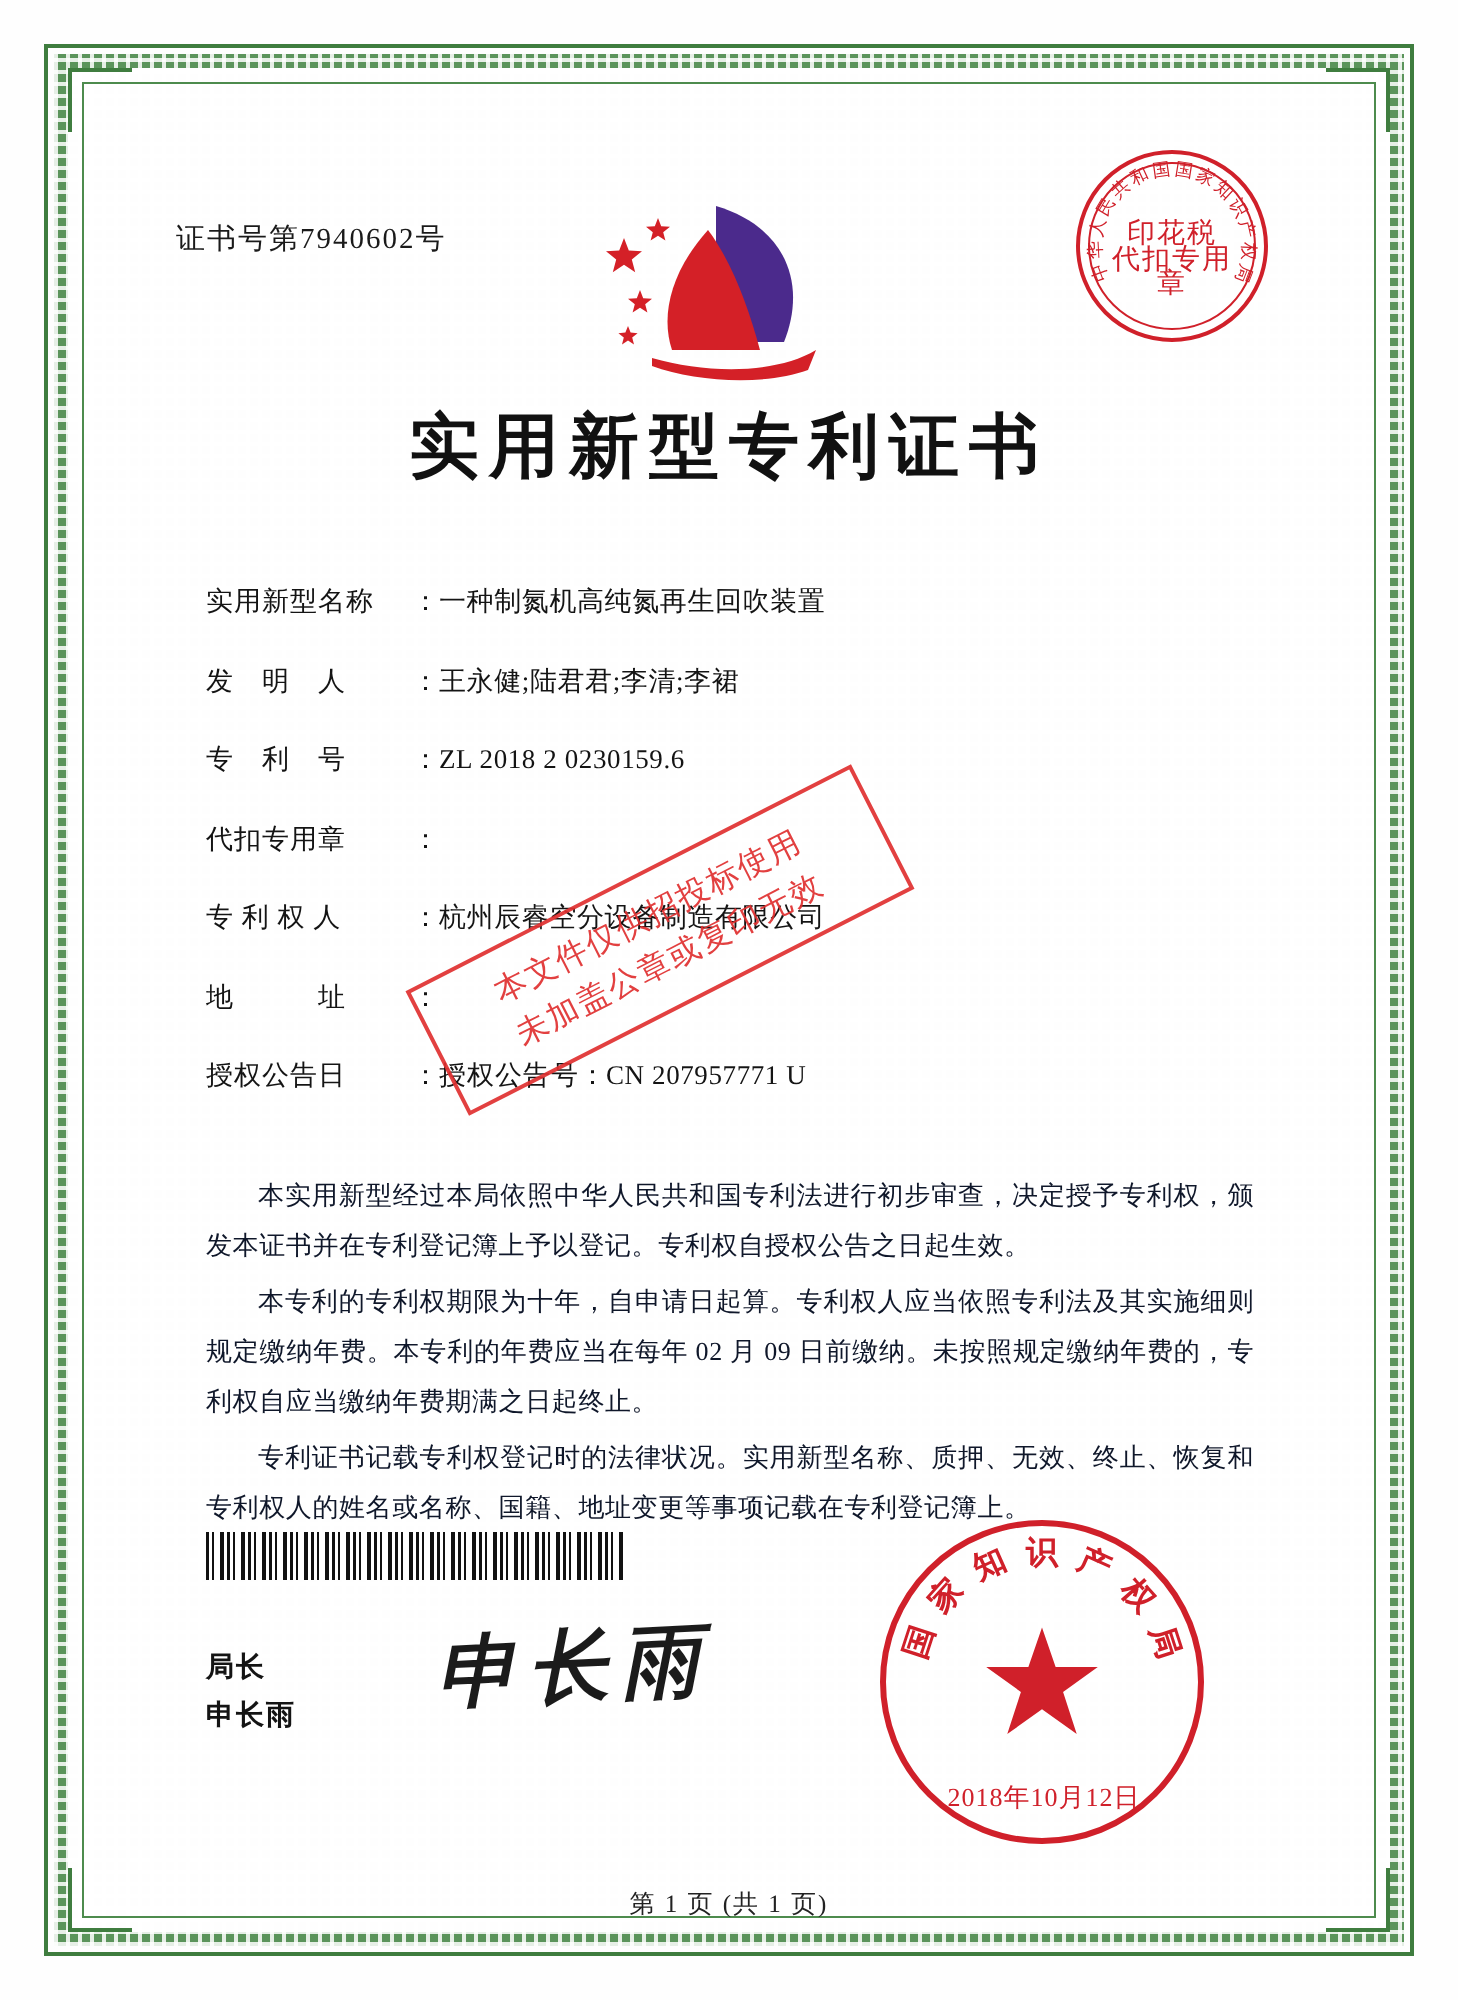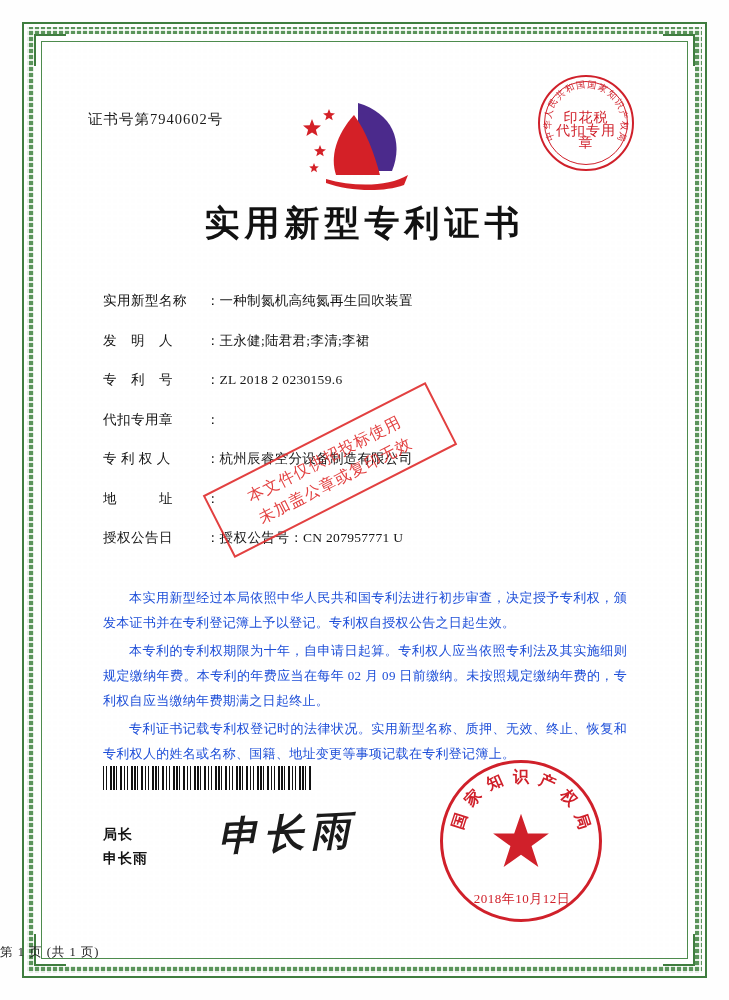--- a/index.html
+++ b/index.html
@@ -199,21 +199,21 @@
   }
 
   
   .paras {
     position: absolute;
     left: 103px;
     top: 585px;
     width: 524px;
     font-size: 13px;
     line-height: 25px;
-    color: #1d4ed8;
+    color: #0f172a;
     text-align: justify;
   }
   .paras p {
     margin: 0 0 3px 0;
     text-indent: 26px;
     letter-spacing: 0.3px;
   }
 
   
   .barcode {
@@ -317,20 +317,21 @@
     opacity: 0.92;
     box-sizing: border-box;
   }
 
   
   .footer {
     position: absolute;
     left: 0;
     right: 0;
     top: 944px;
+    text-align: center;
     font-size: 12.5px;
     color: #222;
     letter-spacing: 1px;
   }
 </style>
 </head>
 <body>
 
 <div class="page">
 

